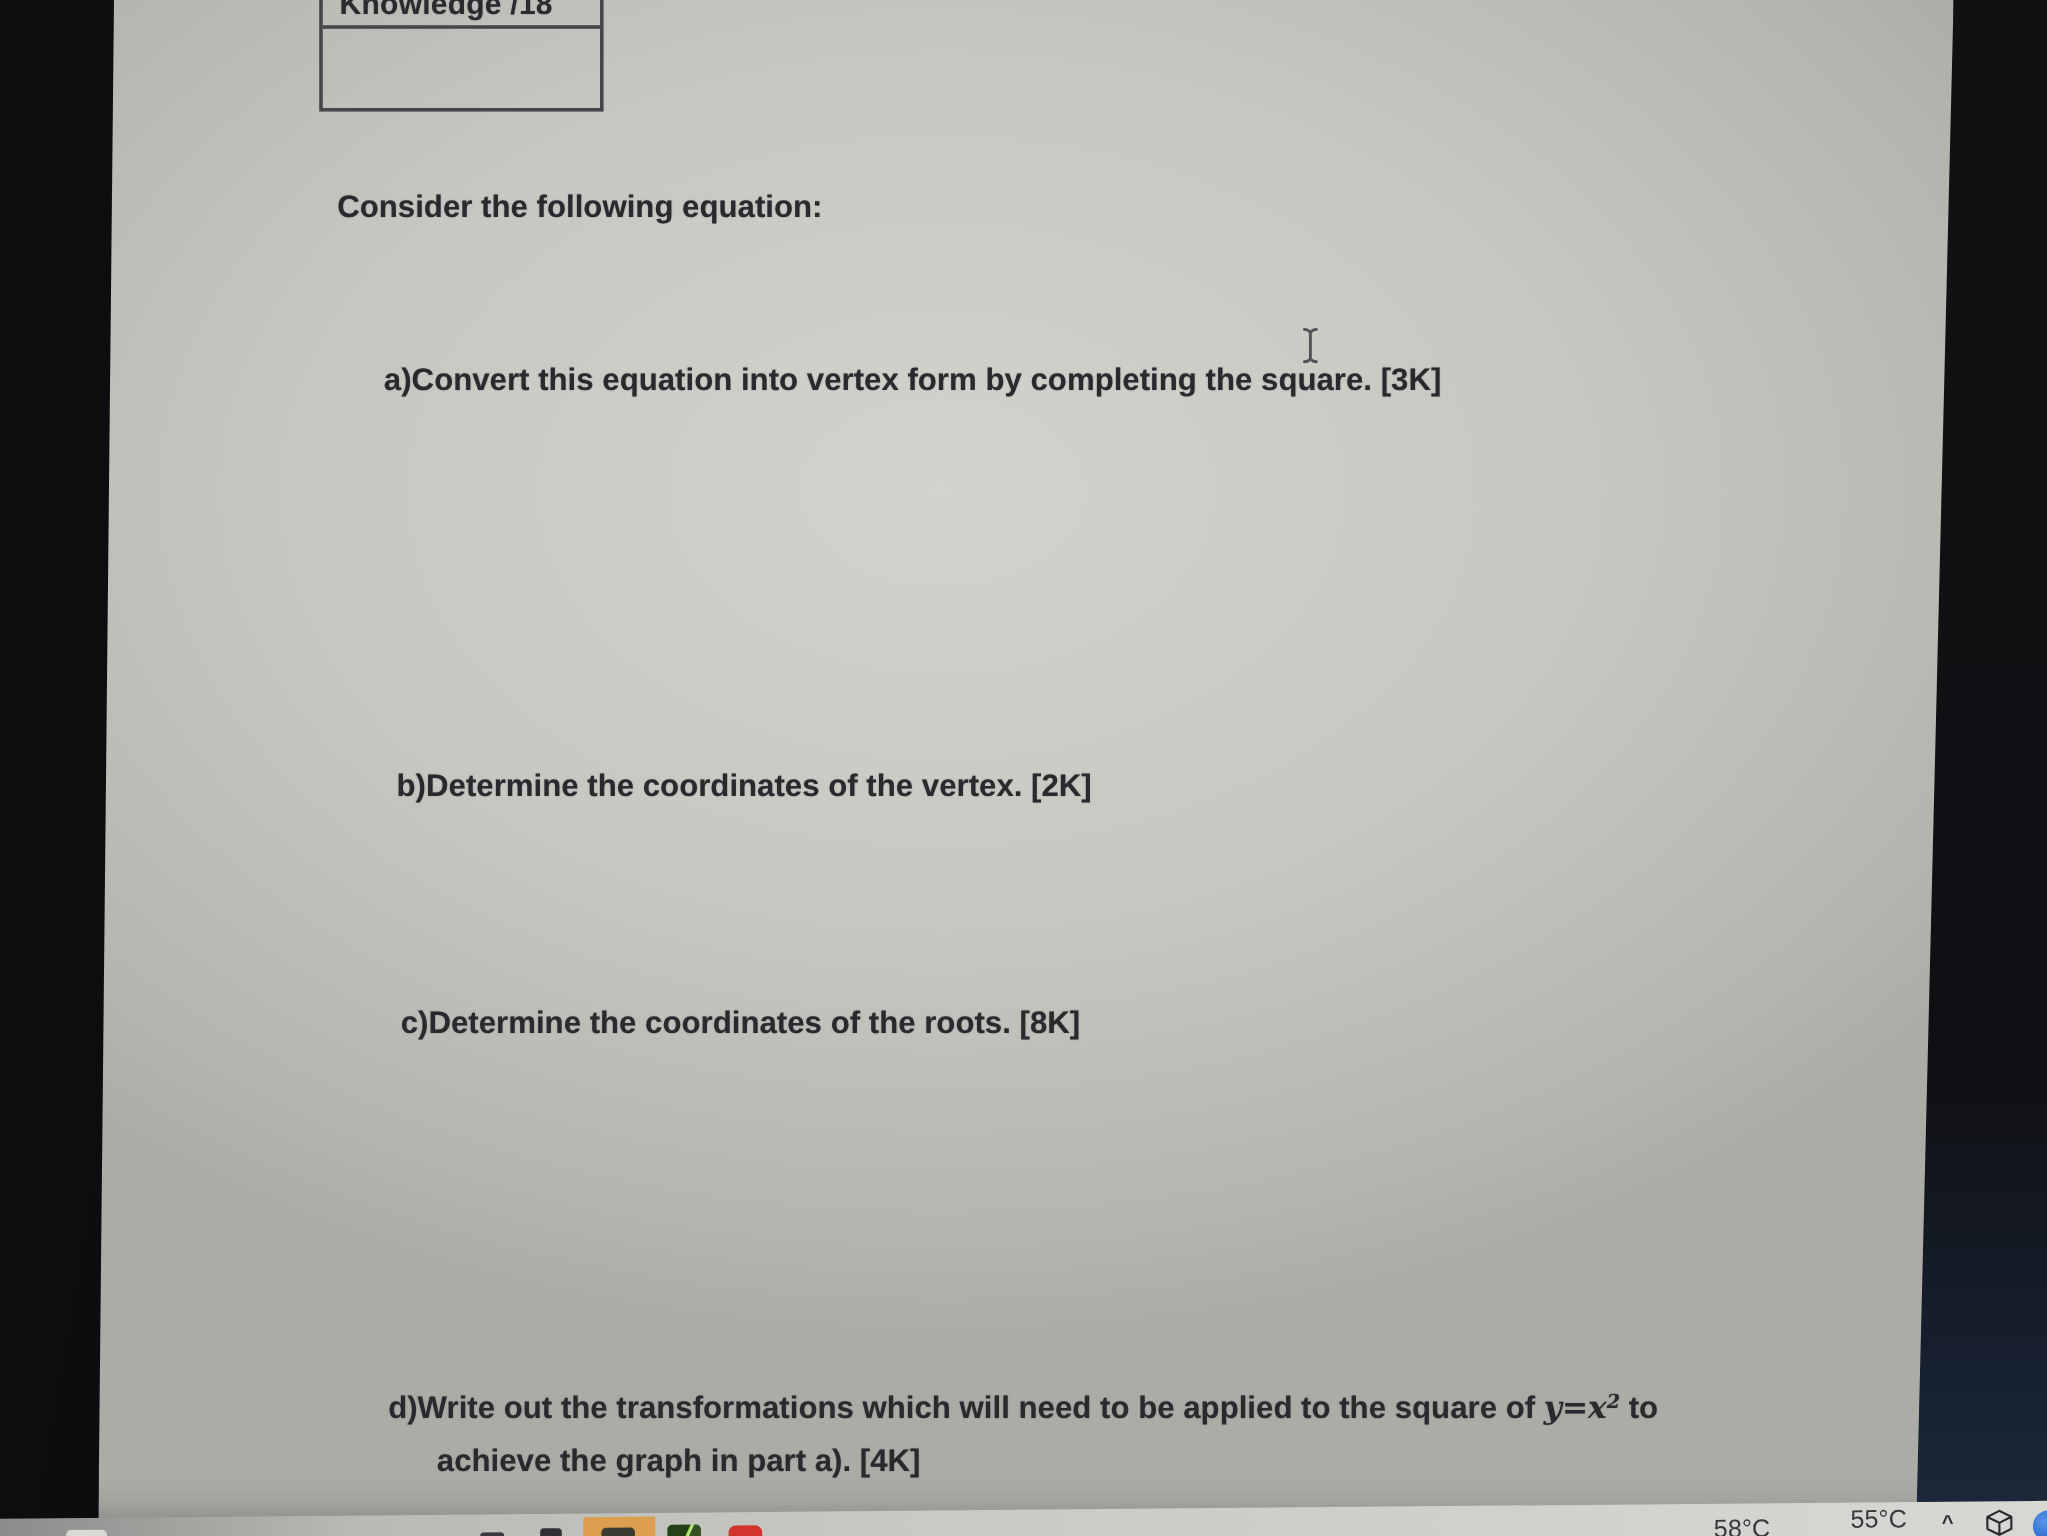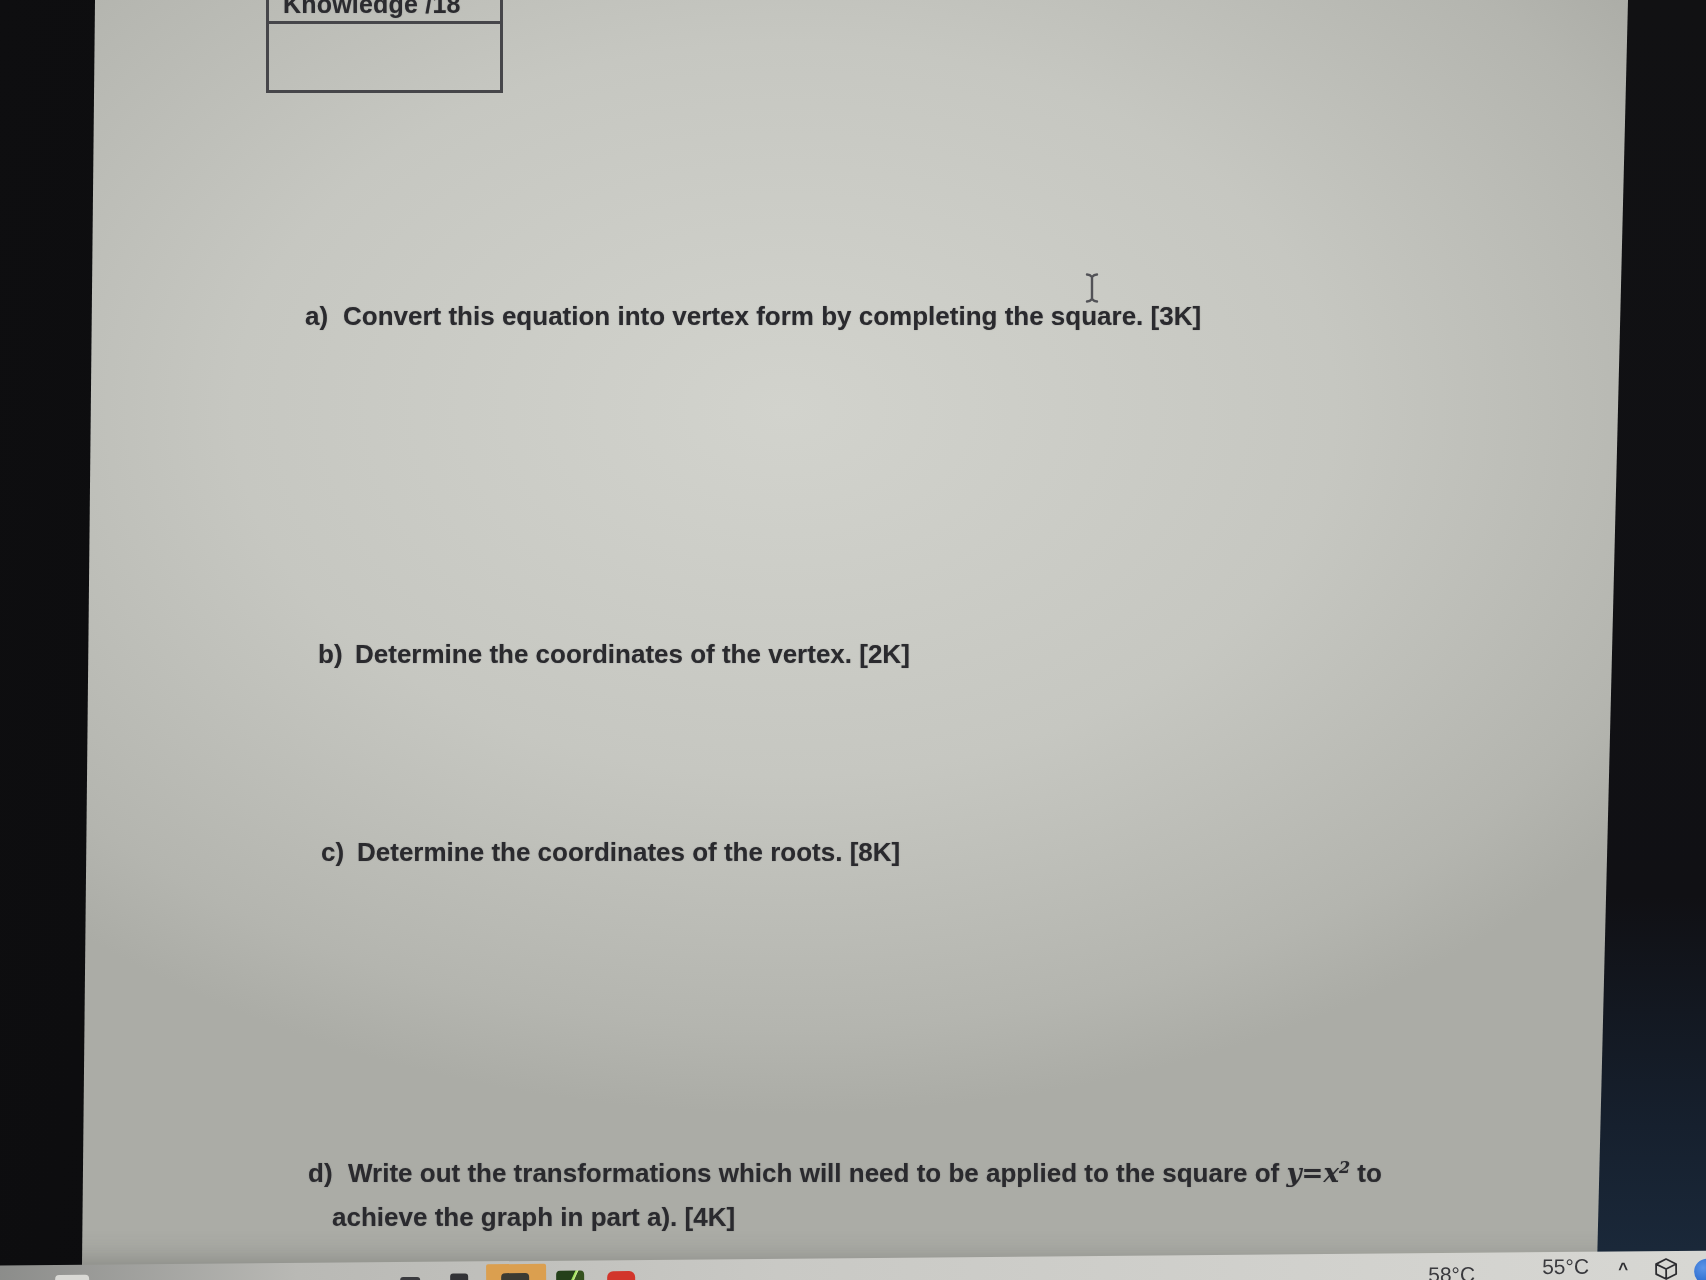--- a/index.html
+++ b/index.html
@@ -17,20 +17,21 @@
   }
 
   
   .page{
     position:absolute;inset:0;
     background:
       radial-gradient(ellipse 62% 55% at 46% 32%, #d2d3cd 0%, #c6c7c1 52%, #b4b5af 88%, #abaca6 100%);
     clip-path:polygon(95px 0px, 1628px 0px, 1597px 1266px, 82px 1266px);
     box-shadow:inset 0 -28px 30px -12px rgba(70,70,68,.45);
     color:#2a2a2e;
+    text-align:right;
   }
   .page .txt{text-shadow:0 0 1.2px rgba(45,45,48,.38);}
 
   .score-box{position:absolute;left:266px;top:-38px;width:231px;height:125px;border:3px solid #46464a;}
   .score-label-row{position:absolute;left:0;right:0;top:0;height:56px;border-bottom:3px solid #46464a;}
   .score-label{position:absolute;left:14px;bottom:2px;font-size:25px;font-weight:bold;color:#2b2b2f;letter-spacing:.2px;}
 
   .intro{position:absolute;left:281px;top:157px;font-size:26px;font-weight:bold;}
 
   .equation{
@@ -39,21 +40,21 @@
     font-size:28px;color:#242428;white-space:pre;
   }
   .equation .sup{font-size:18px;vertical-align:10px;}
 
   .q{position:absolute;display:flex;font-size:26px;font-weight:bold;white-space:pre;}
   .q .marker{flex:0 0 auto;}
   .q-a{left:305px;top:301px;} .q-a .marker{width:38px;}
   .q-b{left:318px;top:639px;} .q-b .marker{width:37px;}
   .q-c{left:321px;top:837px;} .q-c .marker{width:36px;}
   .q-d{left:308px;top:1158px;} .q-d .marker{width:40px;}
-  .q-d2{position:absolute;left:332px;top:1202px;font-size:26px;font-weight:bold;white-space:pre;}
+  .q-d2{position:absolute;left:364px;top:1202px;font-size:26px;font-weight:bold;white-space:pre;}
   .inline-math{font-family:"DejaVu Serif",serif;font-style:italic;}
   .inline-math-sup{font-family:"DejaVu Serif",serif;font-style:italic;font-size:16px;vertical-align:9px;}
 
   .ibeam{position:absolute;left:1083px;top:272px;opacity:.85;}
 
   
   .taskbar{
     position:absolute;left:-24px;top:1258px;width:1784px;height:46px;
     transform:rotate(-0.5deg);transform-origin:50% 0;
     background:linear-gradient(90deg,#888987 0%,#b9b9b5 18%,#c9c9c5 45%,#d8d8d4 100%);
@@ -83,20 +84,21 @@
   <div class="bg-right"></div>
 
   <div class="page">
 
     <div class="score-box">
       <div class="score-label-row">
         <div class="score-label txt">Knowledge /18</div>
       </div>
     </div>
 
+    <div class="intro txt">Consider the following equation:</div>
 
 
     <div class="q q-a txt">
       <span class="marker">a)</span>
       <span>Convert this equation into vertex form by completing the square. [3K]</span>
     </div>
 
     <div class="q q-b txt">
       <span class="marker">b)</span>
       <span>Determine the coordinates of the vertex. [2K]</span>

